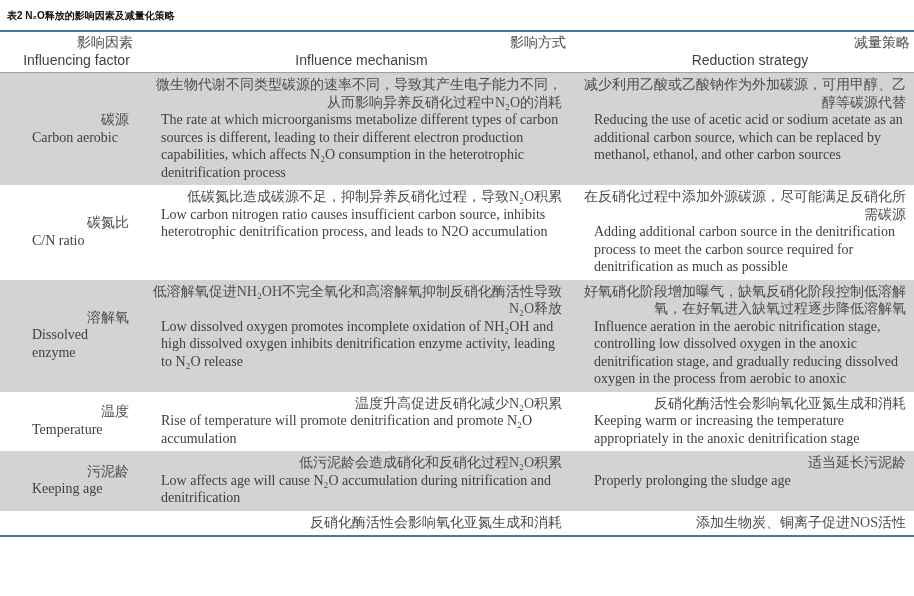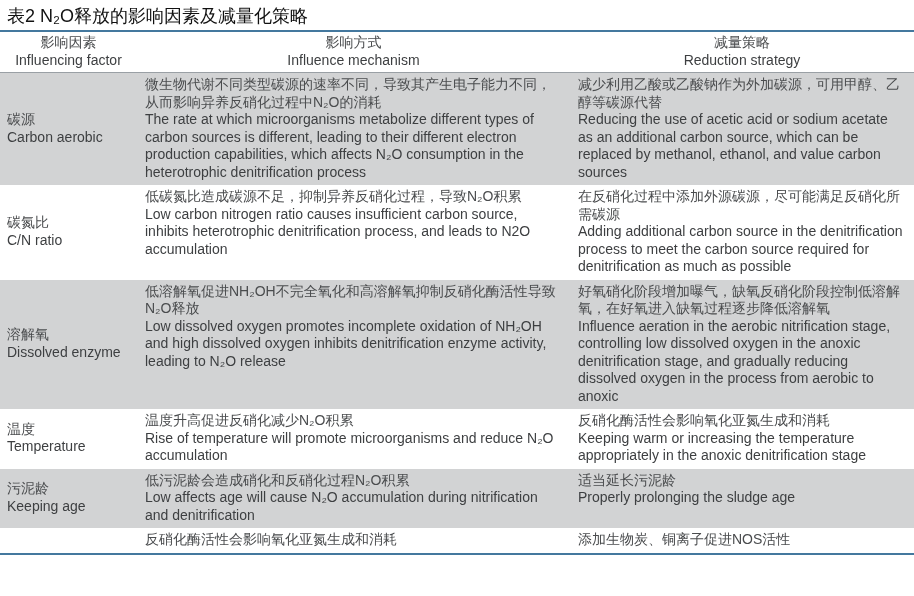--- a/index.html
+++ b/index.html
@@ -10,23 +10,23 @@
   }
   .page {
     width: 914px;
     min-height: 596px;
     background: #ffffff;
     box-sizing: border-box;
     padding-top: 6px;
   }
   .titles { padding: 0 0 4px 7px; }
   .title-line {
-    font-weight: normal;
+    font-weight: bold;
     color: #111111;
-    font-size: 18px;
+    font-size: 10px;
     line-height: 20px;
     white-space: nowrap;
   }
   table.main {
     width: 914px;
     border-collapse: collapse;
     table-layout: fixed;
     border-top: 2px solid #44789e;
     border-bottom: 2px solid #44789e;
     font-size: 14px;
@@ -41,27 +41,28 @@
     vertical-align: middle;
     padding: 2px 4px 3px 4px;
     color: #3d3f41;
   }
   tbody tr:nth-child(odd) td { background: #d2d3d4; }
   tbody tr:first-child td { border-top: 1px solid #9aa0a5; }
   td {
     padding: 3px 8px 4px 8px;
     vertical-align: top;
     box-sizing: border-box;
+    font-family: Liberation Serif, serif;
   }
   td.factor {
     vertical-align: middle;
-    padding-left: 7px;
+    padding-left: 16px;
   }
-  .zh { color: #4a4c4e; }
-  .en { color: #3d3f41; }
+  .zh { color: #4a4c4e; text-align: right; }
+  .en { color: #3d3f41; margin-left: 16px; }
 </style>
 </head>
 <body>
 
 <div class="page">
   <div class="titles">
     <div class="title-line">表2  N₂O释放的影响因素及减量化策略</div>
   </div>
 
   <table class="main">
@@ -91,21 +92,21 @@
         <td class="factor">
           <div class="zh">碳源</div>
           <div class="en">Carbon aerobic</div>
         </td>
         <td>
           <div class="zh">微生物代谢不同类型碳源的速率不同，导致其产生电子能力不同，从而影响异养反硝化过程中N₂O的消耗</div>
           <div class="en">The rate at which microorganisms metabolize different types of carbon sources is different, leading to their different electron production capabilities, which affects N₂O consumption in the heterotrophic denitrification process</div>
         </td>
         <td>
           <div class="zh">减少利用乙酸或乙酸钠作为外加碳源，可用甲醇、乙醇等碳源代替</div>
-          <div class="en">Reducing the use of acetic acid or sodium acetate as an additional carbon source, which can be replaced by methanol, ethanol, and value carbon sources</div>
+          <div class="en">Reducing the use of acetic acid or sodium acetate as an additional carbon source, which can be replaced by methanol, ethanol, and other carbon sources</div>
         </td>
       </tr>
       <tr>
         <td class="factor">
           <div class="zh">碳氮比</div>
           <div class="en">C/N ratio</div>
         </td>
         <td>
           <div class="zh">低碳氮比造成碳源不足，抑制异养反硝化过程，导致N₂O积累</div>
           <div class="en">Low carbon nitrogen ratio causes insufficient carbon source, inhibits heterotrophic denitrification process, and leads to N2O accumulation</div>
@@ -129,21 +130,21 @@
           <div class="en">Influence aeration in the aerobic nitrification stage, controlling low dissolved oxygen in the anoxic denitrification stage, and gradually reducing dissolved oxygen in the process from aerobic to anoxic</div>
         </td>
       </tr>
       <tr>
         <td class="factor">
           <div class="zh">温度</div>
           <div class="en">Temperature</div>
         </td>
         <td>
           <div class="zh">温度升高促进反硝化减少N₂O积累</div>
-          <div class="en">Rise of temperature will promote microorganisms and reduce N₂O accumulation</div>
+          <div class="en">Rise of temperature will promote denitrification and promote N₂O accumulation</div>
         </td>
         <td>
           <div class="zh">反硝化酶活性会影响氧化亚氮生成和消耗</div>
           <div class="en">Keeping warm or increasing the temperature appropriately in the anoxic denitrification stage</div>
         </td>
       </tr>
       <tr>
         <td class="factor">
           <div class="zh">污泥龄</div>
           <div class="en">Keeping age</div>

